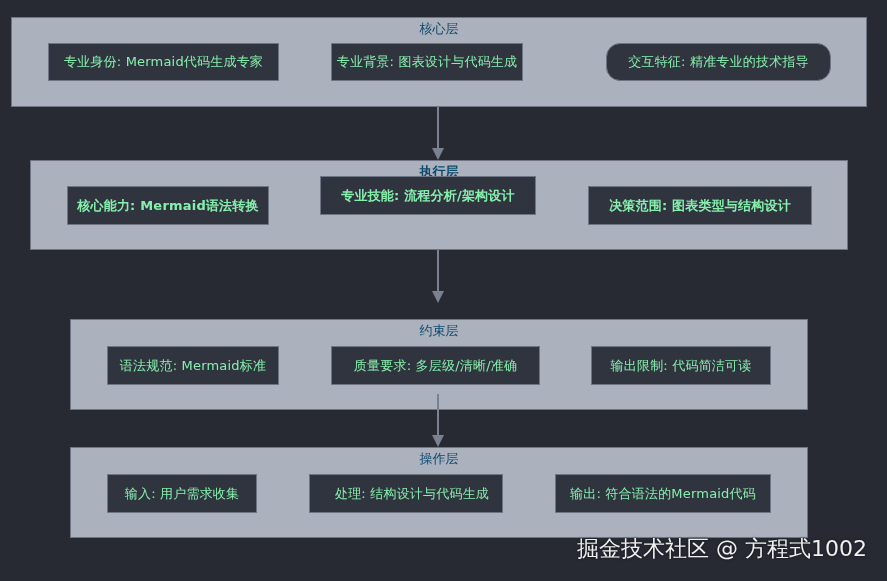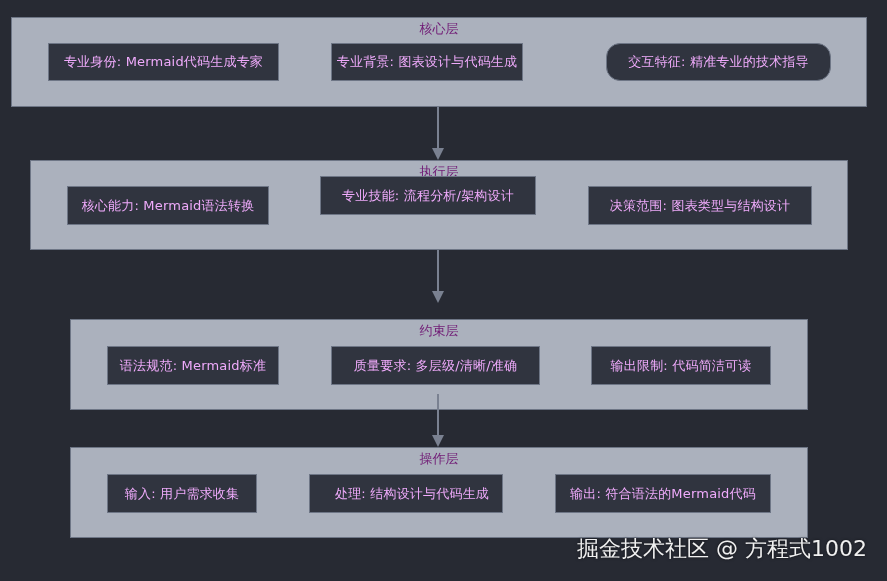--- a/index.html
+++ b/index.html
@@ -15,29 +15,29 @@
     background: #abb1bd;
     border: 1px solid #6e7686;
     box-sizing: border-box;
   }
   .layer-title {
     position: absolute;
     left: 0; right: 0;
     top: 2px;
     text-align: center;
     font-size: 13px;
-    color: #701a75;
+    color: #0c4a6e;
     font-family: "DejaVu Sans", sans-serif;
   }
   .node {
     position: absolute;
     background: #30343f;
     border: 1px solid #6e7686;
     box-sizing: border-box;
-    color: #f0abfc;
+    color: #86efac;
     font-size: 13px;
     display: flex;
     align-items: center;
     justify-content: center;
     white-space: nowrap;
     font-family: "DejaVu Sans", sans-serif;
     letter-spacing: 0.2px;
   }
   .arrow-line {
     position: absolute;
@@ -67,21 +67,21 @@
 <div class="layer" style="left:11px; top:17px; width:856px; height:90px;">
   <div class="layer-title">核心层</div>
   <div class="node" style="left:36px; top:25px; width:231px; height:38px;">专业身份: Mermaid代码生成专家</div>
   <div class="node" style="left:319px; top:25px; width:192px; height:38px;">专业背景: 图表设计与代码生成</div>
   <div class="node" style="left:594px; top:25px; width:225px; height:38px;border-radius:14px;">交互特征: 精准专业的技术指导</div>
 </div>
 
 <div class="arrow-line" style="left:437px; top:107px; height:43px;"></div>
 <div class="arrow-head" style="left:432px; top:148px;"></div>
 
-<div class="layer" style="left:30px; top:160px; width:818px; height:90px;">
+<div class="layer" style="left:30px; top:160px; width:818px; height:90px;font-weight:bold;">
   <div class="layer-title">执行层</div>
   <div class="node" style="left:36px; top:25px; width:202px; height:39px;">核心能力: Mermaid语法转换</div>
   <div class="node" style="left:289px; top:15px; width:216px; height:39px;">专业技能: 流程分析/架构设计</div>
   <div class="node" style="left:557px; top:25px; width:224px; height:39px;">决策范围: 图表类型与结构设计</div>
 </div>
 
 <div class="arrow-line" style="left:437px; top:250px; height:43px;"></div>
 <div class="arrow-head" style="left:432px; top:291px;"></div>
 
 <div class="layer" style="left:70px; top:319px; width:738px; height:91px;">

